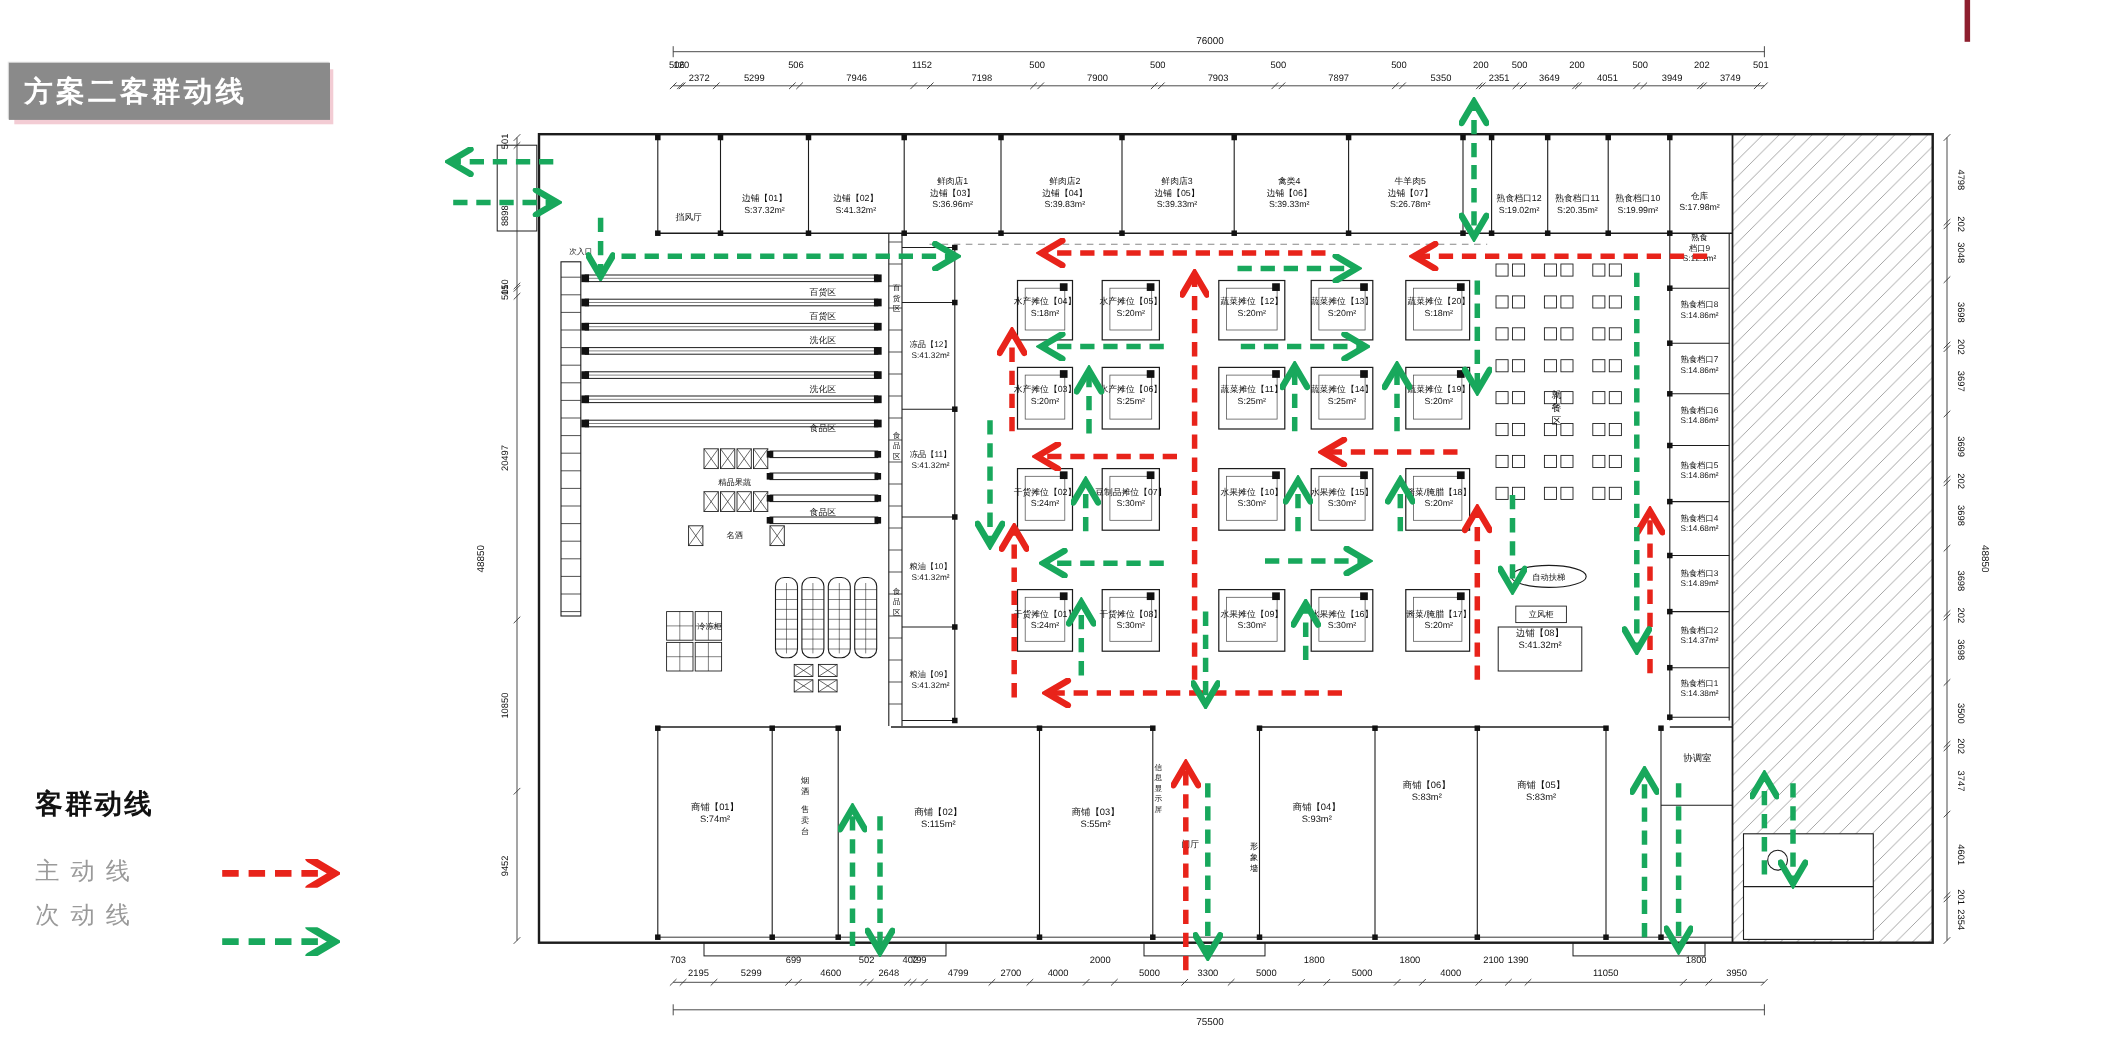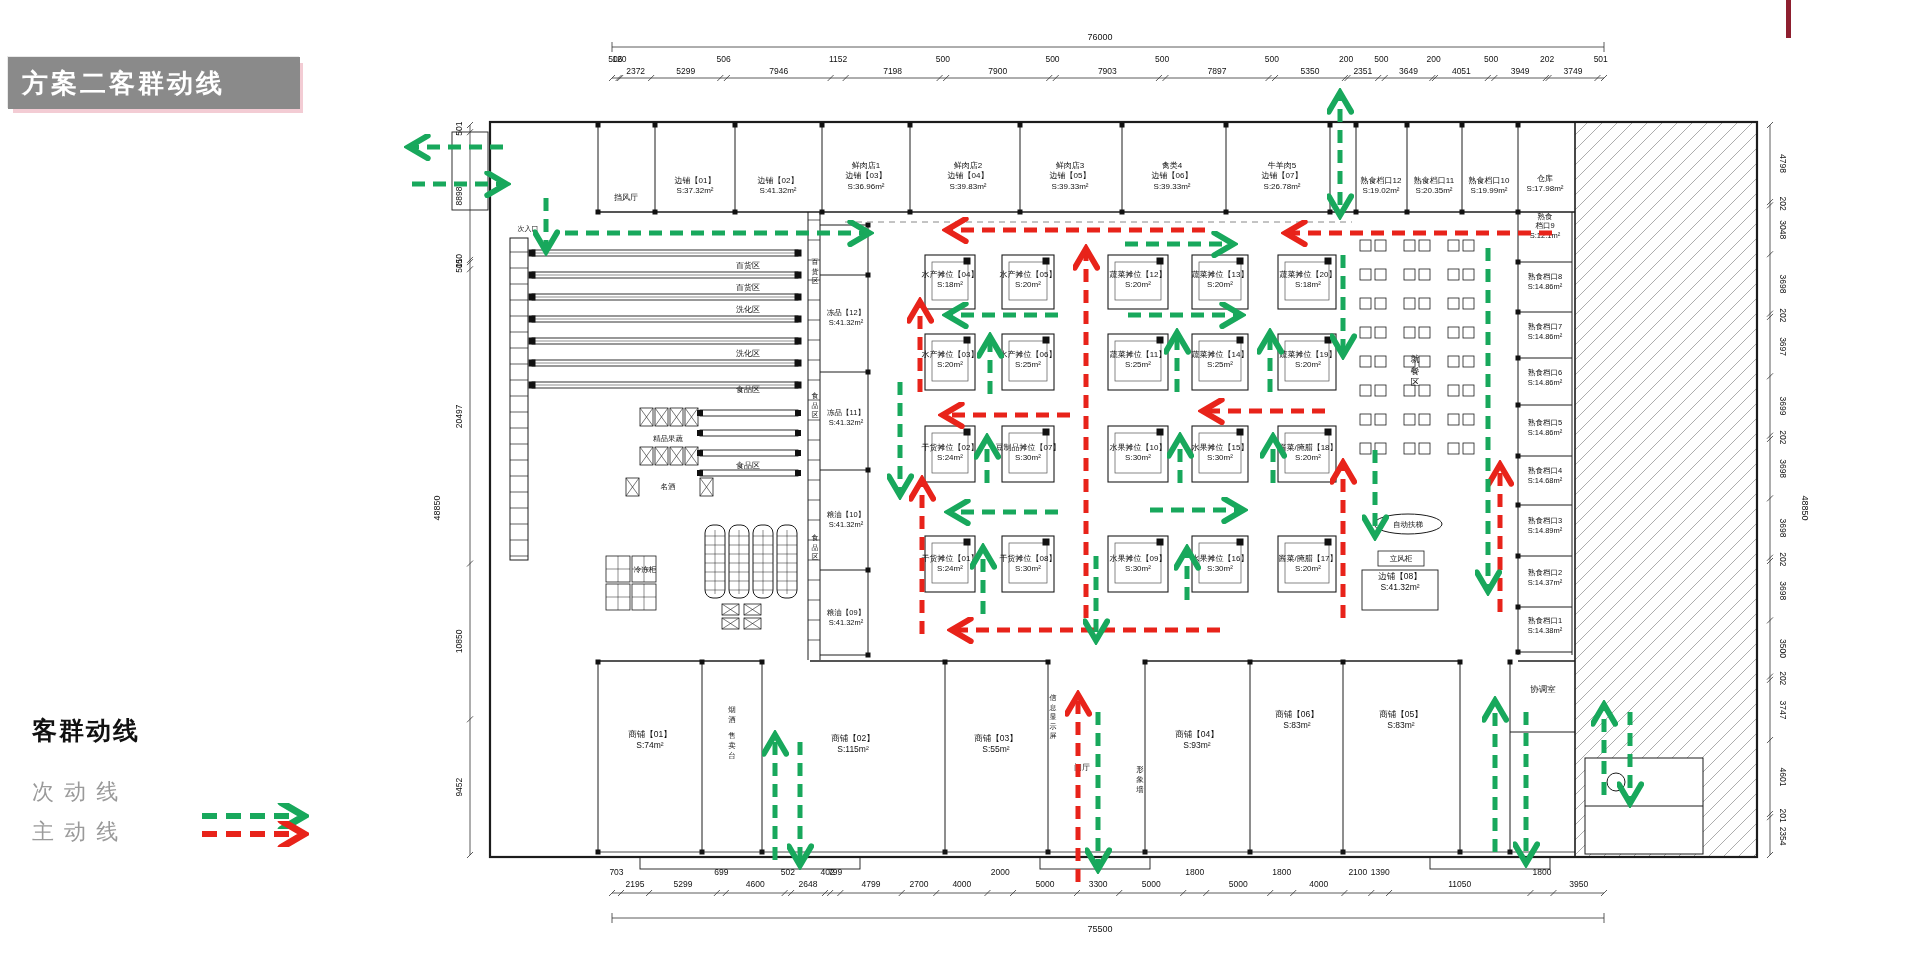--- a/index.html
+++ b/index.html
@@ -740,25 +740,25 @@
         <line x1="1526" y1="712" x2="1526" y2="860" stroke="#18a85c" stroke-width="5" stroke-dasharray="13 8" marker-end="url(#mG)"></line>
         <line x1="1488" y1="248" x2="1488" y2="588" stroke="#18a85c" stroke-width="5" stroke-dasharray="13 8" marker-end="url(#mG)"></line>
         <line x1="1604" y1="795" x2="1604" y2="708" stroke="#18a85c" stroke-width="5" stroke-dasharray="13 8" marker-end="url(#mG)"></line>
         <line x1="1630" y1="712" x2="1630" y2="800" stroke="#18a85c" stroke-width="5" stroke-dasharray="13 8" marker-end="url(#mG)"></line>
       </g>
   </svg>
 
   <div class="legend">
     <div class="legend-heading">客群动线</div>
     <div class="legend-row">
+      <span class="legend-label">主 动 线</span>
+      <svg class="legend-arrow" width="120" height="26">
+        <line x1="6" y1="13" x2="104" y2="13" stroke="#e8231a" stroke-width="6" stroke-dasharray="15 9" marker-end="url(#mR)"></line>
+      </svg>
+    </div>
+    <div class="legend-row">
       <span class="legend-label">次 动 线</span>
       <svg class="legend-arrow" style="top:26px" width="120" height="26">
         <line x1="6" y1="13" x2="104" y2="13" stroke="#18a85c" stroke-width="6" stroke-dasharray="15 9" marker-end="url(#mG)"></line>
-      </svg>
-    </div>
-    <div class="legend-row">
-      <span class="legend-label">主 动 线</span>
-      <svg class="legend-arrow" width="120" height="26">
-        <line x1="6" y1="13" x2="104" y2="13" stroke="#e8231a" stroke-width="6" stroke-dasharray="15 9" marker-end="url(#mR)"></line>
       </svg>
     </div>
   </div>
 </div>
 
 </body></html>

